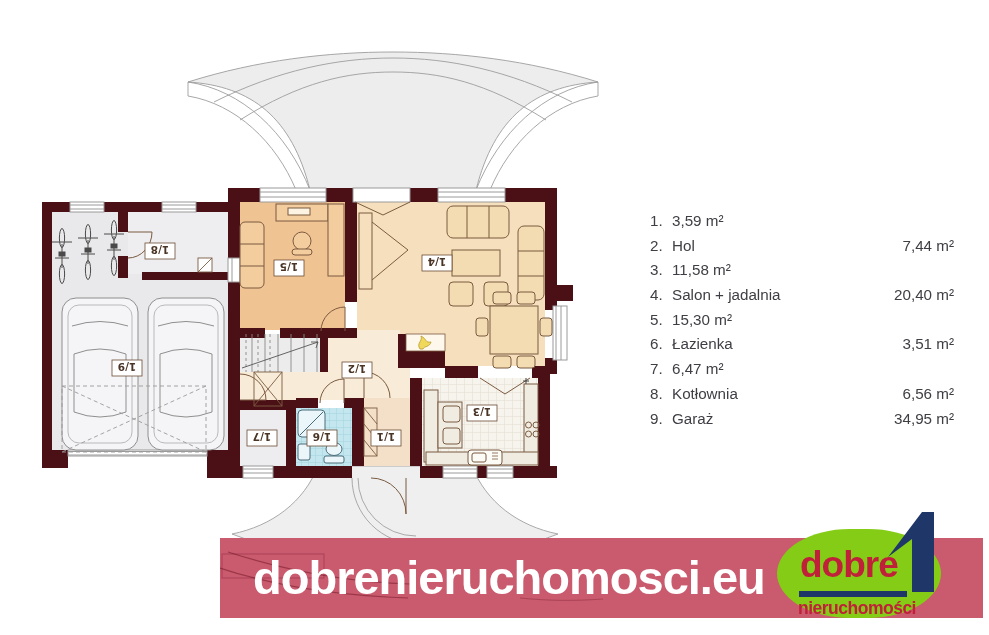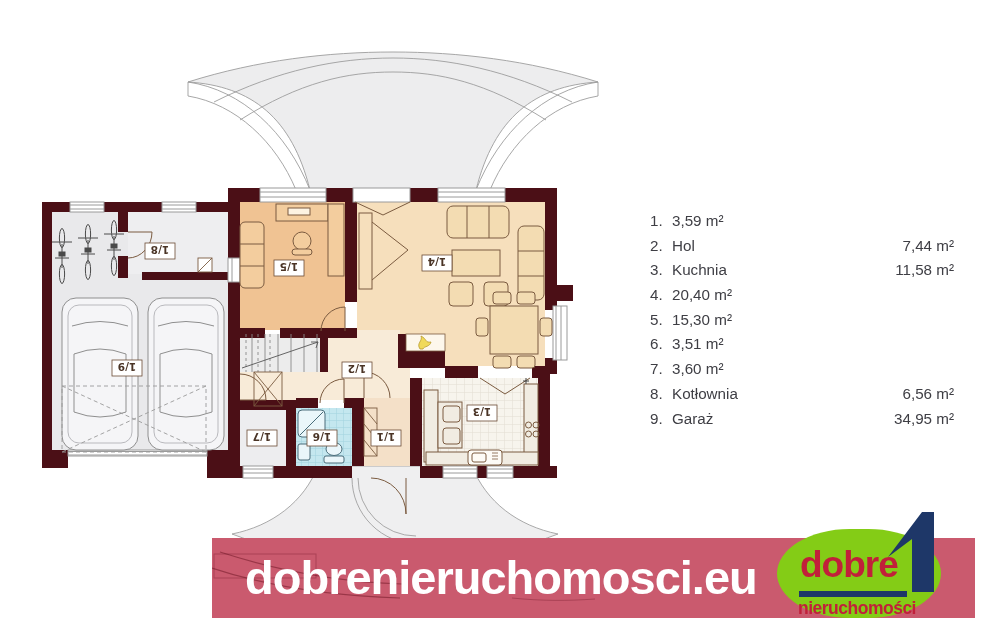--- a/index.html
+++ b/index.html
@@ -5,21 +5,21 @@
   html,body{margin:0;padding:0;background:#fff;}
   .stage{position:relative;width:989px;height:635px;background:#ffffff;overflow:hidden;
          font-family:"Liberation Sans",sans-serif;}
   
   .legend{position:absolute;left:650px;top:212px;width:304px;}
   .legend-row{display:flex;align-items:baseline;height:24.7px;font-size:15.2px;color:#3e3e44;}
   .legend-row .num{width:22px;flex:0 0 auto;}
   .legend-row .name{flex:1 1 auto;white-space:nowrap;}
   .legend-row .area{flex:0 0 auto;text-align:left;white-space:nowrap;}
   
-  .banner{position:absolute;left:212px;top:538px;width:763px;height:80px;background:#ca5a6e;}
+  .banner{position:absolute;left:220px;top:538px;width:763px;height:80px;background:#ca5a6e;}
   .banner svg.banner-curves{position:absolute;left:0;top:0;z-index:1;}
   .banner .banner-text{position:absolute;z-index:2;left:33px;top:12px;
       font-size:47px;font-weight:700;color:#ffffff;letter-spacing:-1px;line-height:56px;}
   
   .logo{position:absolute;left:777px;top:529px;width:164px;height:89px;z-index:3;
         background:#84cc16;border-radius:75px/46px;}
   .logo .dobre{position:absolute;left:23px;top:15px;font-size:37px;font-weight:700;
         color:#c1203a;letter-spacing:-1px;}
   .logo .navy-bar{position:absolute;left:22px;top:62px;width:108px;height:6px;background:#1e3768;}
   .logo .nier{position:absolute;left:21px;top:69px;font-size:17.5px;font-weight:700;
@@ -319,38 +319,39 @@
         <span class="num">1.</span>
         <span class="area">3,59 m²</span>
       </div>
     <div class="legend-row">
         <span class="num">2.</span>
         <span class="name">Hol</span>
         <span class="area">7,44 m²</span>
       </div>
     <div class="legend-row">
         <span class="num">3.</span>
-        <span class="name">Kuchnia</span>
         <span class="area">11,58 m²</span>
       </div>
     <div class="legend-row">
         <span class="num">4.</span>
+        <span class="name">Salon + jadalnia</span>
         <span class="area">20,40 m²</span>
       </div>
     <div class="legend-row">
         <span class="num">5.</span>
         <span class="area">15,30 m²</span>
       </div>
     <div class="legend-row">
         <span class="num">6.</span>
+        <span class="name">Łazienka</span>
         <span class="area">3,51 m²</span>
       </div>
     <div class="legend-row">
         <span class="num">7.</span>
-        <span class="area">3,60 m²</span>
+        <span class="area">6,47 m²</span>
       </div>
     <div class="legend-row">
         <span class="num">8.</span>
         <span class="name">Kotłownia</span>
         <span class="area">6,56 m²</span>
       </div>
     <div class="legend-row">
         <span class="num">9.</span>
         <span class="name">Garaż</span>
         <span class="area">34,95 m²</span>

